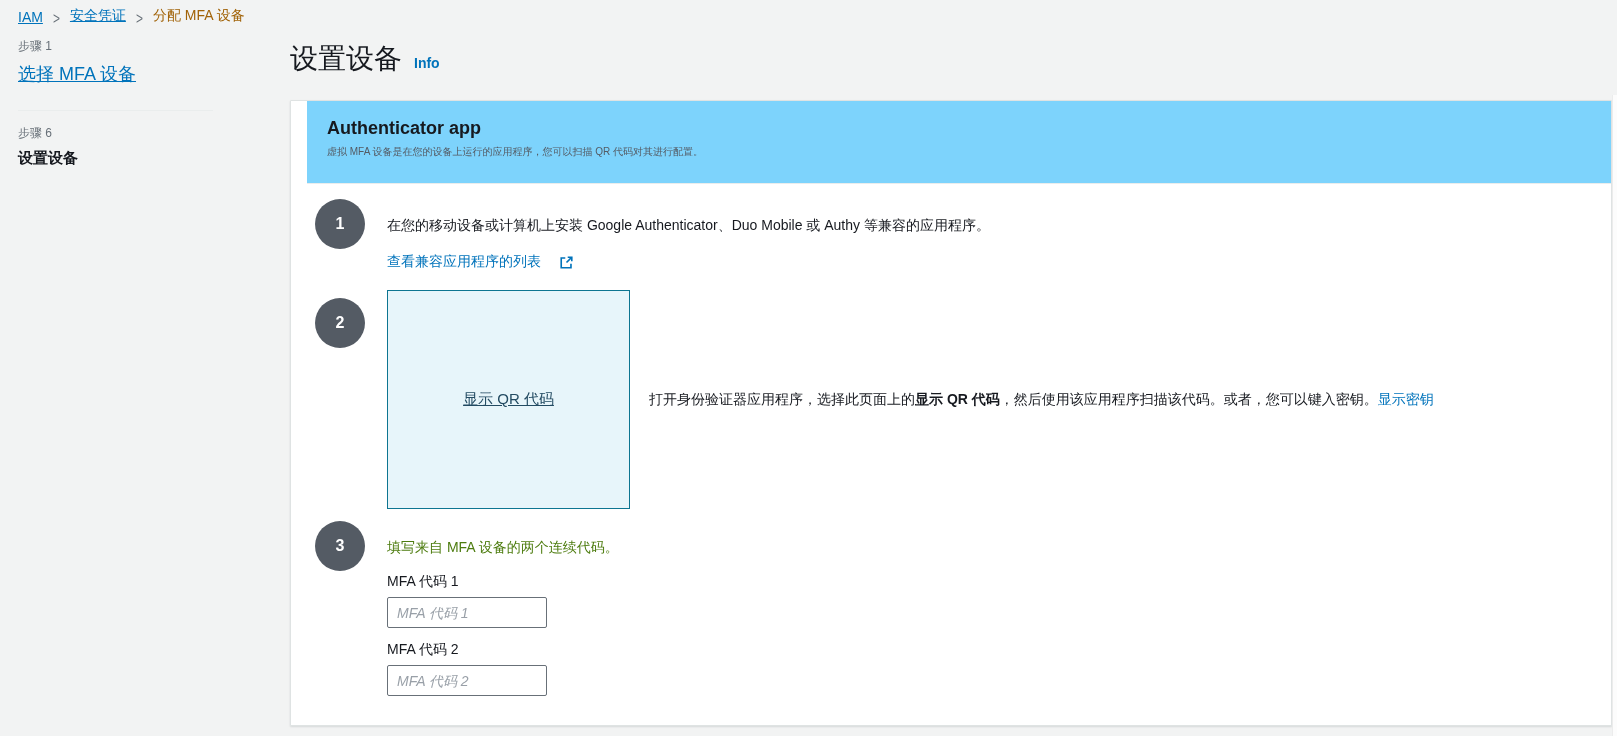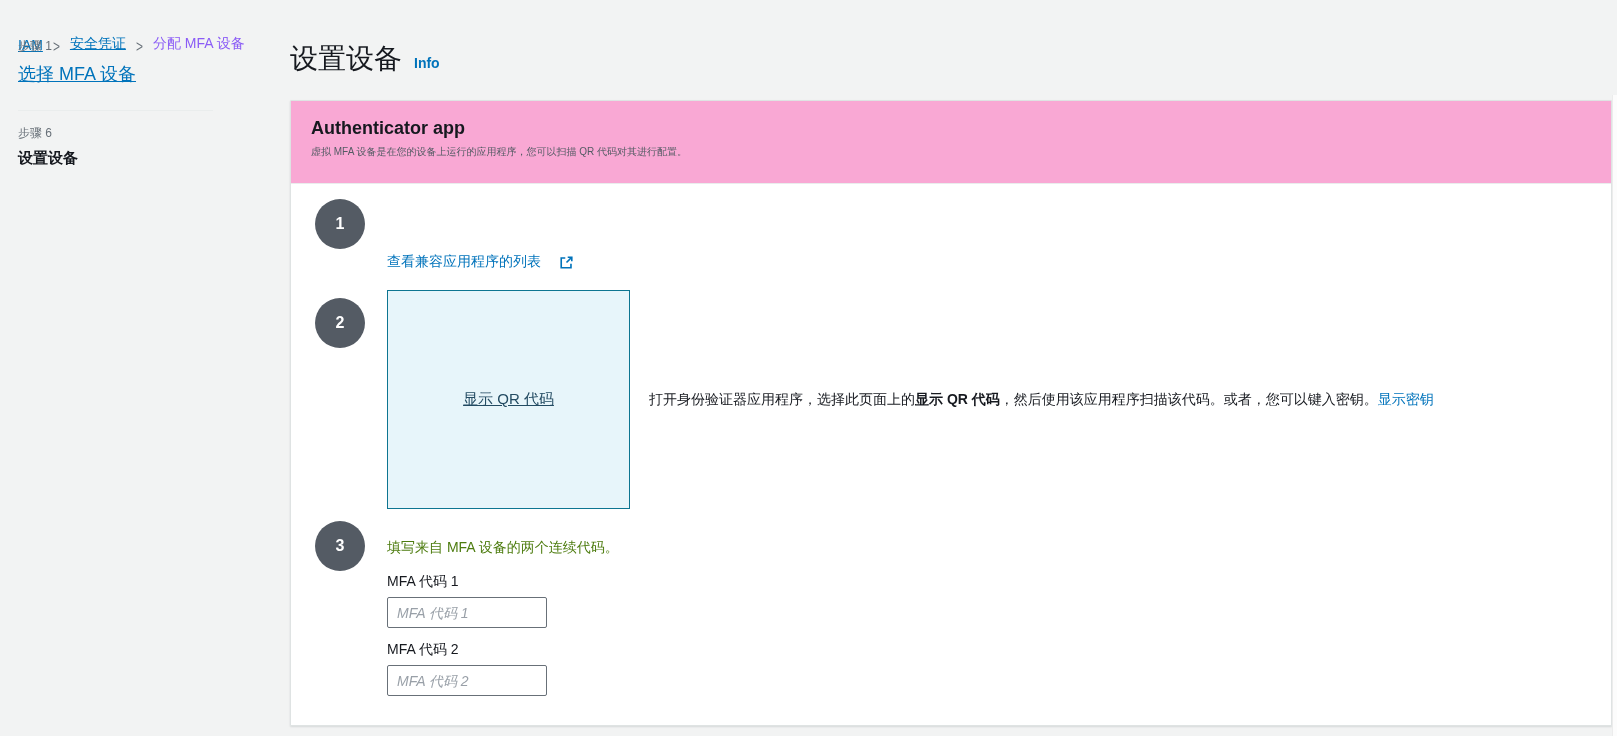--- a/index.html
+++ b/index.html
@@ -11,42 +11,42 @@
     position:relative;
     overflow:hidden;
     font-size:14px;
   }
   a { text-decoration:none; cursor:pointer; }
 
   
   .breadcrumb { position:absolute; left:18px; top:7px; display:flex; align-items:flex-end; gap:10px; font-size:14px; }
   .crumb-link { color:#0073bb; text-decoration:underline; }
   .crumb-sep { color:#687078; font-size:12px; transform:scaleY(1.4); display:inline-block; }
-  .crumb-current { color:#8b5cf6;margin-top:28px; }
+  .crumb-current { color:#a16207; }
 
   
   .sidenav { position:absolute; left:18px; top:38px; width:195px; }
   .step-label { font-size:12px; color:#687078; margin-bottom:7px; }
   .step-link { font-size:18px; color:#0073bb; text-decoration:underline; }
   .sidenav-divider { border:none; border-top:1px solid #eaeded; margin:24px 0 14px 0; }
   .step-current { font-size:15px; font-weight:bold; color:#16191f; }
 
   
   .page-title-row { position:absolute; left:290px; top:40px; display:flex; align-items:baseline; gap:12px; }
   .page-title { font-size:28px; font-weight:400; color:#16191f; }
   .info-link { font-size:14px; font-weight:bold; color:#0073bb; }
 
   .card {
     position:absolute; left:290px; top:100px; width:1322px; height:626px;
     background:#ffffff; border:1px solid #dfe3e3; border-radius:1px;
     box-shadow:0 1px 2px rgba(0,28,36,0.12);
   }
   .card-header {
-    position:absolute; left:0; top:0; right:0; height:83px;
-    background:#f9a8d4; border-bottom:1px solid #eaeded;
+    position:absolute; left:16px; top:0; right:0; height:83px;
+    background:#7dd3fc; border-bottom:1px solid #eaeded;
     padding:17px 20px 0 20px;
   }
   .card-title { font-size:18px; font-weight:bold; color:#16191f; margin-bottom:6px; }
   .card-subtitle { font-size:10px; color:#545b64; }
 
   .step-circle {
     position:absolute; left:24px; width:50px; height:50px; border-radius:50%;
     background:#545b64; color:#ffffff; font-size:16px; font-weight:bold;
     display:flex; align-items:center; justify-content:center;
   }
@@ -108,20 +108,21 @@
   <a class="info-link">Info</a>
 </div>
 
 <section class="card">
   <div class="card-header">
     <div class="card-title">Authenticator app</div>
     <div class="card-subtitle">虚拟 MFA 设备是在您的设备上运行的应用程序，您可以扫描 QR 代码对其进行配置。</div>
   </div>
 
   <div class="step-circle c1">1</div>
+  <p class="step1-text">在您的移动设备或计算机上安装 Google Authenticator、Duo Mobile 或 Authy 等兼容的应用程序。</p>
   <a class="compat-link">
     <span>查看兼容应用程序的列表</span>
     <span class="ext-icon">
       <svg width="13" height="13" viewBox="0 0 16 16" fill="none" stroke="#0073bb" stroke-width="2">
         <path d="M13.5 9.5v5h-12v-12h5"></path>
         <path d="M9.5 1.5h5v5"></path>
         <path d="M14 2 8 8"></path>
       </svg>
     </span>
   </a>

